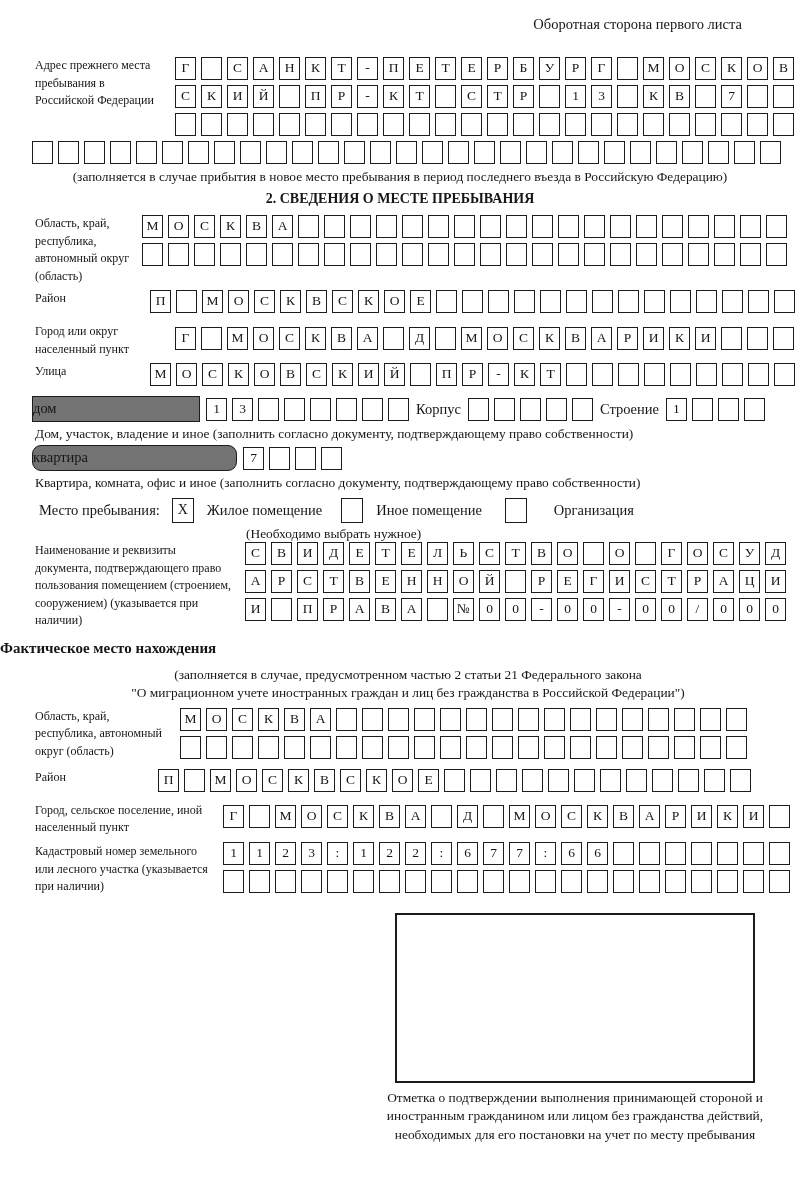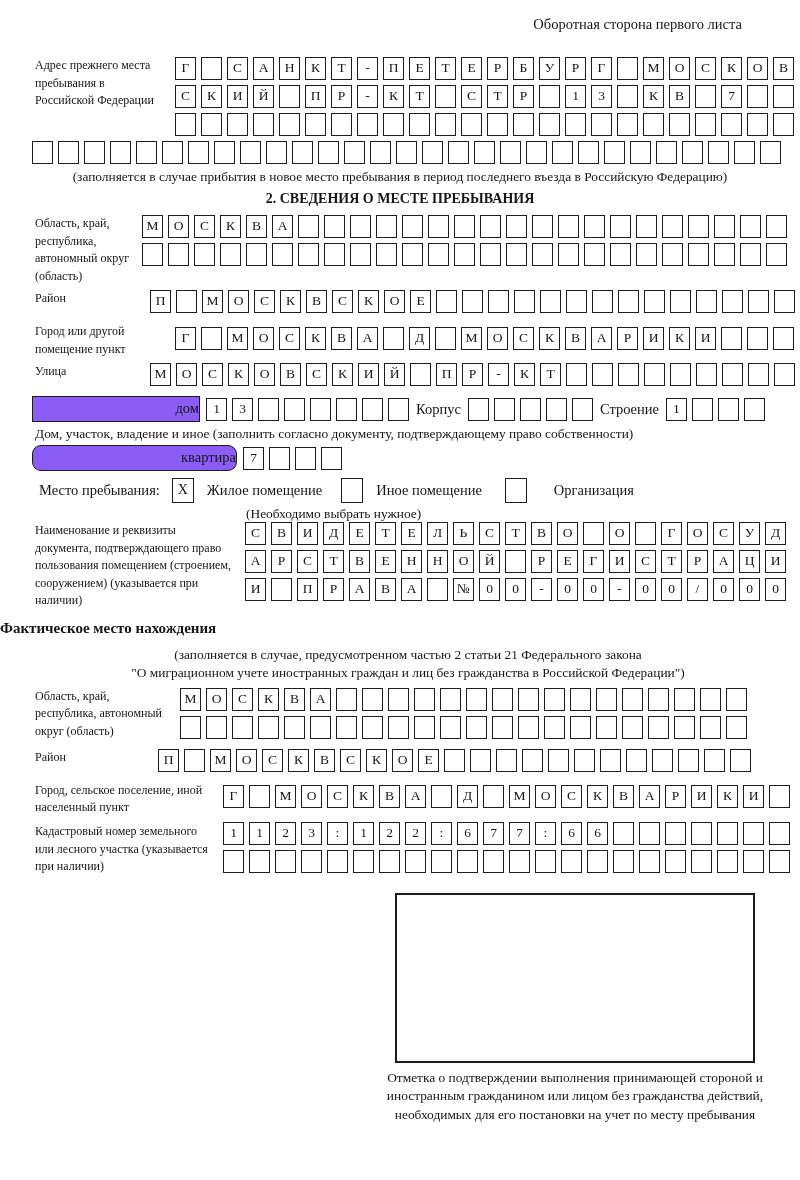--- a/index.html
+++ b/index.html
@@ -28,22 +28,22 @@
   .center-note { text-align:center; font-size:13.4px; margin-top:2px; }
   .section-title { text-align:center; font-size:14px; font-weight:bold; margin-top:6px; margin-bottom:8px; }
 
   .fieldrow { display:flex; margin-left:35px; margin-bottom:5px; align-items:flex-start; }
   .fieldrow.vcenter { align-items:center; }
   .w107 { width:107px; } .w117 { width:117px; } .w123 { width:123px; }
   .w140 { width:140px; } .w145 { width:145px; } .w188 { width:188px; } .w210 { width:210px; }
 
   .house-row { display:flex; align-items:center; margin-left:32px; margin-top:3px; margin-bottom:4px; white-space:nowrap; }
   .labelbox {
-    border:1.6px solid #1c1c1c; height:26px; text-align:right; font-size:14.5px;
-    line-height:23px; margin-right:6px; background:#8b5cf6;
+    border:1.6px solid #1c1c1c; height:26px; text-align:left; font-size:14.5px;
+    line-height:23px; margin-right:6px; background:#737373;
   }
   .labelbox.house { width:168px; }
   .labelbox.apt { width:205px;border-radius:9px; }
   .inline-label { font-size:14.5px; margin:0 7px 0 2px; }
   .house-row .cellrow { margin-bottom:0; }
 
   .note-left { margin-left:35px; font-size:13.4px; margin-bottom:3px; }
 
   .stay-row { display:flex; align-items:center; margin-left:39px; margin-top:7px; white-space:nowrap; }
   .stay-label { font-size:14.5px; }
@@ -93,21 +93,21 @@
       <div class="cellrow"><span class="cell"></span><span class="cell"></span><span class="cell"></span><span class="cell"></span><span class="cell"></span><span class="cell"></span><span class="cell"></span><span class="cell"></span><span class="cell"></span><span class="cell"></span><span class="cell"></span><span class="cell"></span><span class="cell"></span><span class="cell"></span><span class="cell"></span><span class="cell"></span><span class="cell"></span><span class="cell"></span><span class="cell"></span><span class="cell"></span><span class="cell"></span><span class="cell"></span><span class="cell"></span><span class="cell"></span><span class="cell"></span></div>
     </div>
   </div>
 
   <div class="fieldrow">
     <div class="label w117">Район</div>
     <div class="cellrow"><span class="cell">П</span><span class="cell"></span><span class="cell">М</span><span class="cell">О</span><span class="cell">С</span><span class="cell">К</span><span class="cell">В</span><span class="cell">С</span><span class="cell">К</span><span class="cell">О</span><span class="cell">Е</span><span class="cell"></span><span class="cell"></span><span class="cell"></span><span class="cell"></span><span class="cell"></span><span class="cell"></span><span class="cell"></span><span class="cell"></span><span class="cell"></span><span class="cell"></span><span class="cell"></span><span class="cell"></span><span class="cell"></span><span class="cell"></span></div>
   </div>
 
   <div class="fieldrow vcenter">
-    <div class="label w140">Город или другой помещение пункт</div>
+    <div class="label w140">Город или округ населенный пункт</div>
     <div class="cellrow"><span class="cell">Г</span><span class="cell"></span><span class="cell">М</span><span class="cell">О</span><span class="cell">С</span><span class="cell">К</span><span class="cell">В</span><span class="cell">А</span><span class="cell"></span><span class="cell">Д</span><span class="cell"></span><span class="cell">М</span><span class="cell">О</span><span class="cell">С</span><span class="cell">К</span><span class="cell">В</span><span class="cell">А</span><span class="cell">Р</span><span class="cell">И</span><span class="cell">К</span><span class="cell">И</span><span class="cell"></span><span class="cell"></span><span class="cell"></span></div>
   </div>
 
   <div class="fieldrow">
     <div class="label w117">Улица</div>
     <div class="cellrow"><span class="cell">М</span><span class="cell">О</span><span class="cell">С</span><span class="cell">К</span><span class="cell">О</span><span class="cell">В</span><span class="cell">С</span><span class="cell">К</span><span class="cell">И</span><span class="cell">Й</span><span class="cell"></span><span class="cell">П</span><span class="cell">Р</span><span class="cell">-</span><span class="cell">К</span><span class="cell">Т</span><span class="cell"></span><span class="cell"></span><span class="cell"></span><span class="cell"></span><span class="cell"></span><span class="cell"></span><span class="cell"></span><span class="cell"></span><span class="cell"></span></div>
   </div>
 
   <div class="house-row">
     <div class="labelbox house">дом</div>
@@ -116,20 +116,21 @@
     <div class="cellrow"><span class="cell"></span><span class="cell"></span><span class="cell"></span><span class="cell"></span><span class="cell"></span></div>
     <span class="inline-label">Строение</span>
     <div class="cellrow"><span class="cell">1</span><span class="cell"></span><span class="cell"></span><span class="cell"></span></div>
   </div>
   <div class="note-left">Дом, участок, владение и иное (заполнить согласно документу, подтверждающему право собственности)</div>
 
   <div class="house-row">
     <div class="labelbox apt">квартира</div>
     <div class="cellrow"><span class="cell">7</span><span class="cell"></span><span class="cell"></span><span class="cell"></span></div>
   </div>
+  <div class="note-left">Квартира, комната, офис и иное (заполнить согласно документу, подтверждающему право собственности)</div>
 
   <div class="stay-row">
     <span class="stay-label">Место пребывания:</span>
     <span class="checkbox cb1">X</span>
     <span class="lb1">Жилое помещение</span>
     <span class="checkbox cb2"></span>
     <span class="lb2">Иное помещение</span>
     <span class="checkbox cb3"></span>
     <span class="lb3">Организация</span>
   </div>

